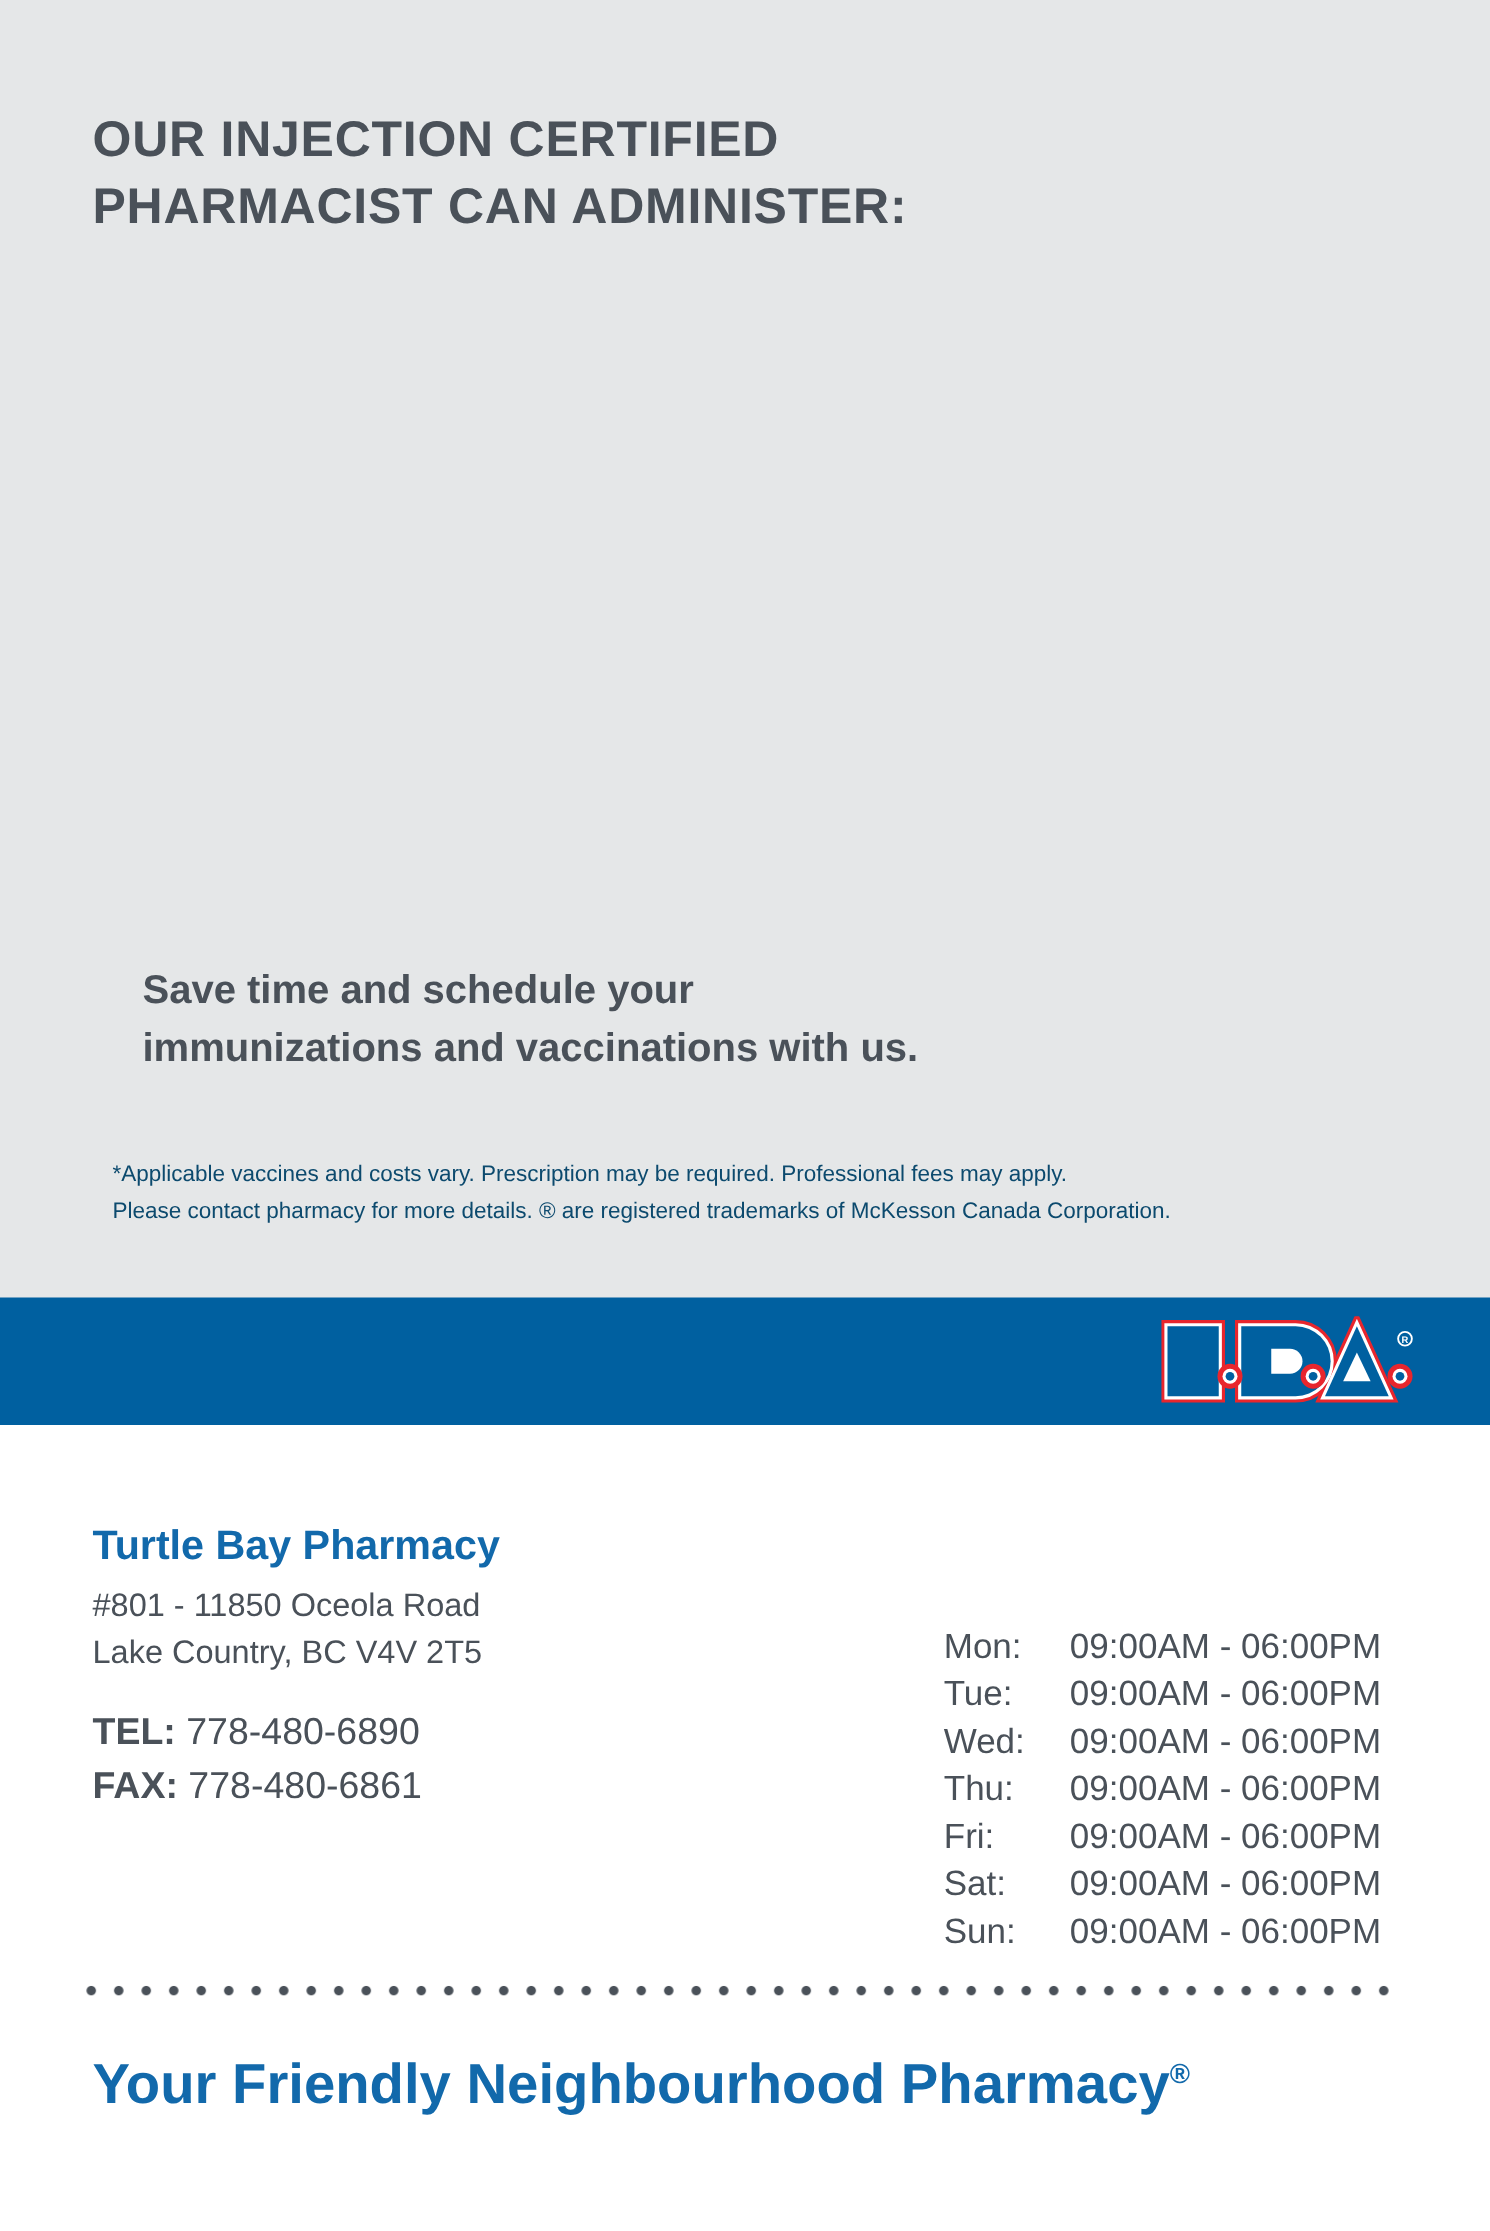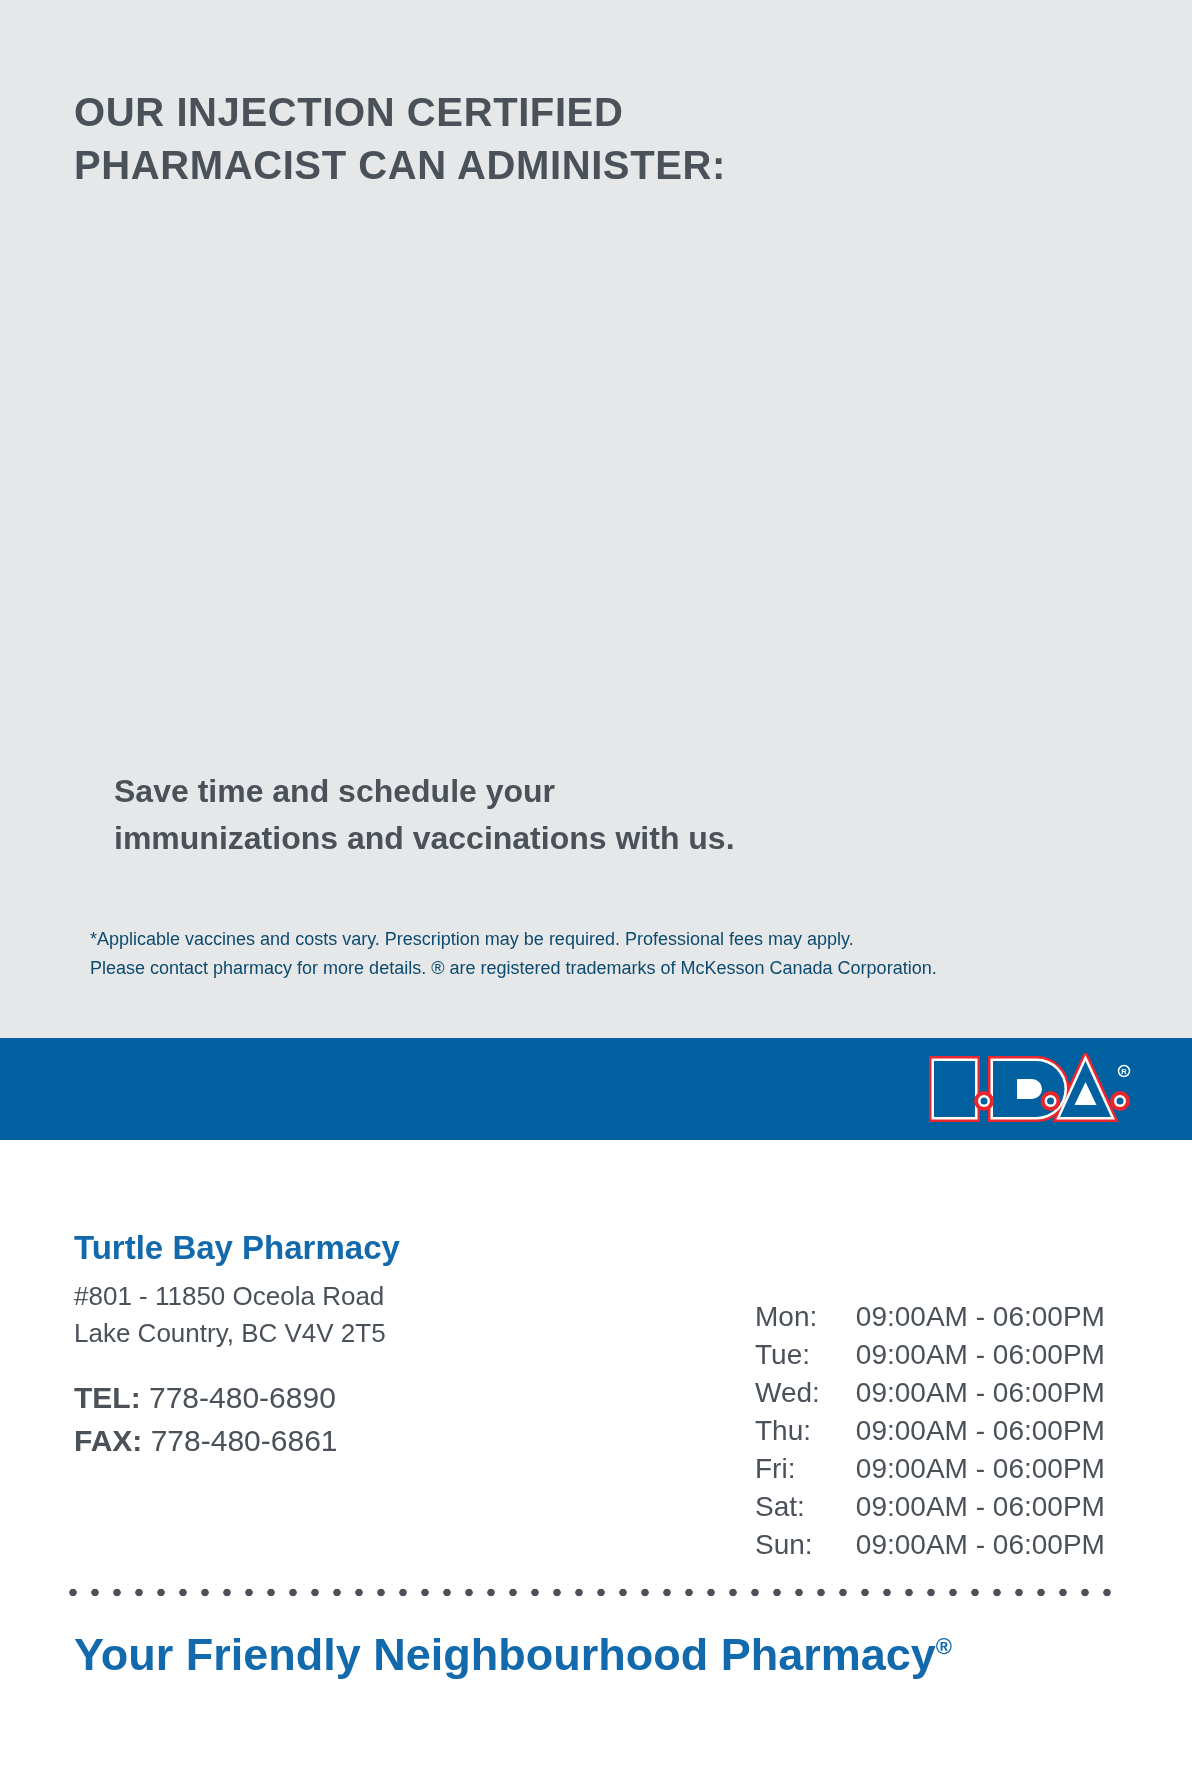--- a/index.html
+++ b/index.html
@@ -90,21 +90,21 @@
     left: 0;
     top: 1140px;
     width: 1192px;
     height: 645px;
     background: #ffffff;
   }
 
   .store-block {
     position: absolute;
     left: 74px;
-    top: 88px;
+    top: 76px;
     width: 600px;
   }
   .store-name {
     font-size: 33px;
     font-weight: bold;
     color: #1269ab;
     line-height: 1.2;
     margin-bottom: 10px;
   }
   .store-addr {
@@ -153,21 +153,21 @@
     background-image: radial-gradient(circle, #4a5159 0px, #4a5159 3.4px, rgba(0,0,0,0) 4.1px);
     background-size: 22px 9px;
     background-repeat: repeat-x;
     background-position: 0 center;
   }
 
   
   .tagline {
     position: absolute;
     left: 74px;
-    top: 488px;
+    top: 500px;
     font-size: 45px;
     font-weight: bold;
     color: #1269ab;
     line-height: 1.2;
     white-space: nowrap;
   }
   .tagline .reg-mark {
     font-size: 22px;
     vertical-align: super;
     font-weight: bold;

